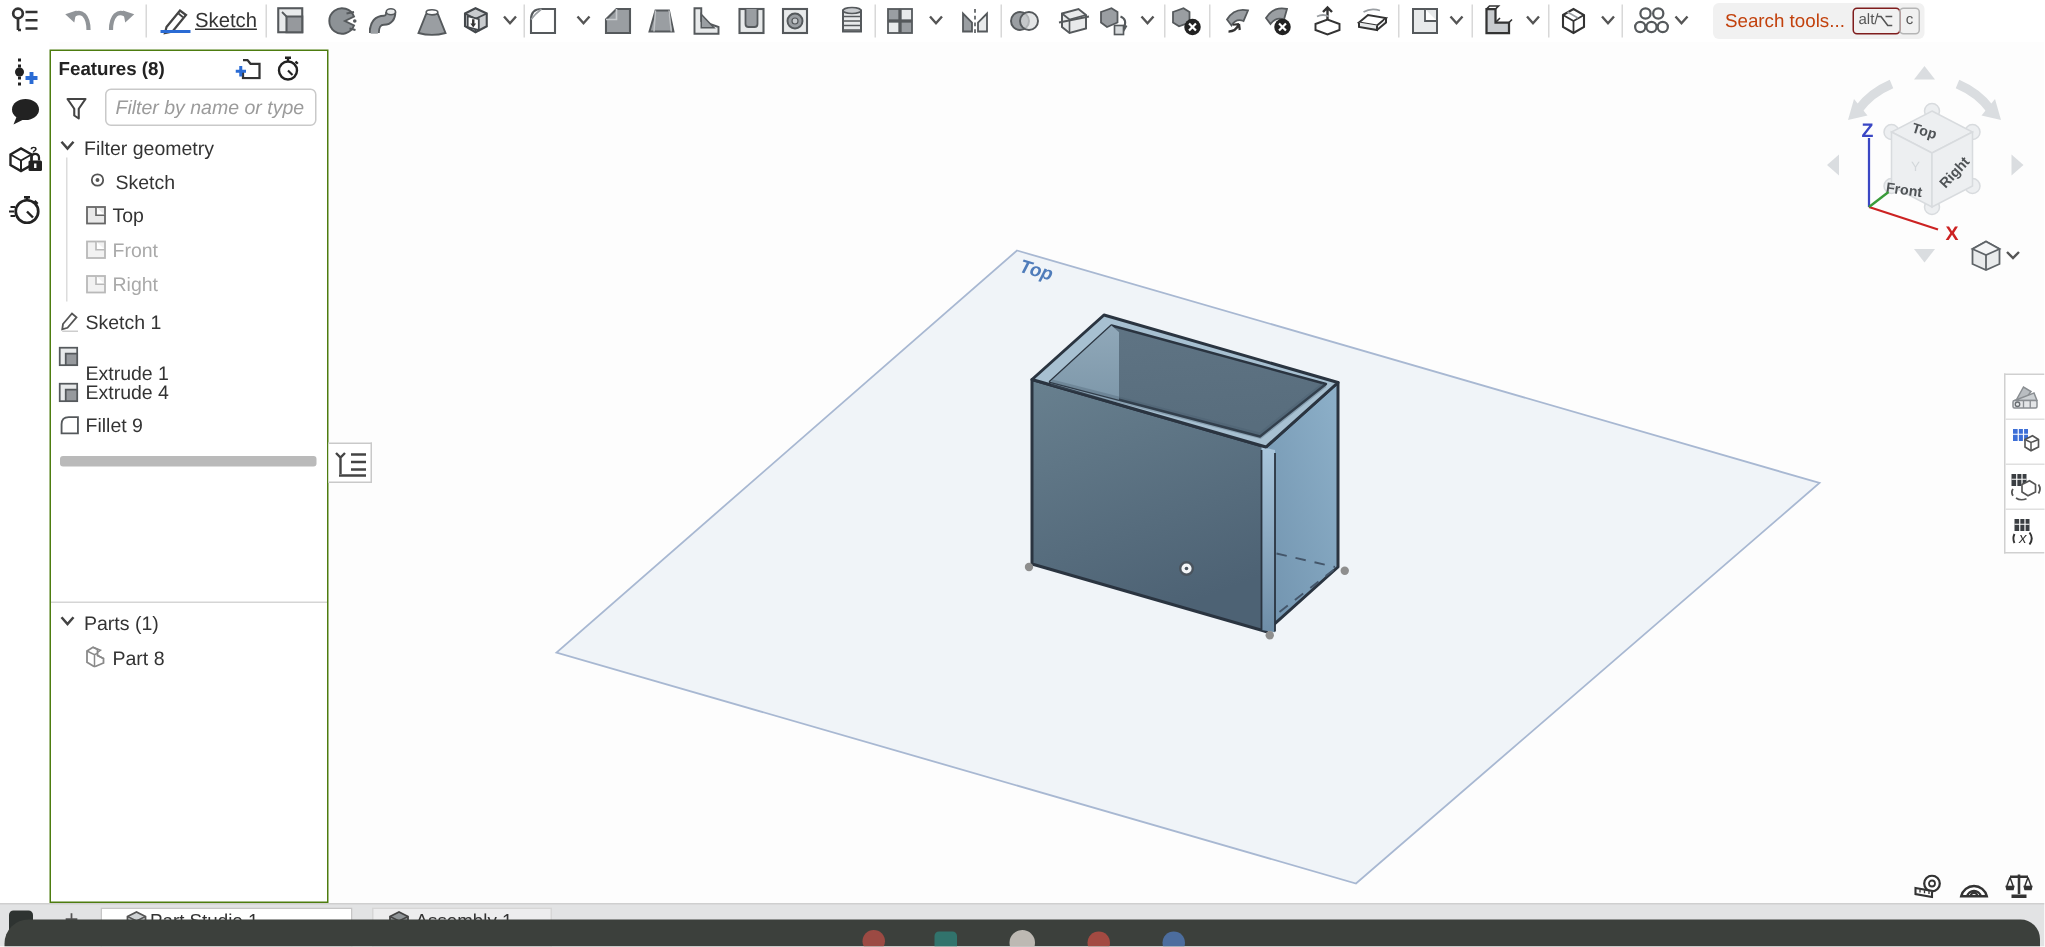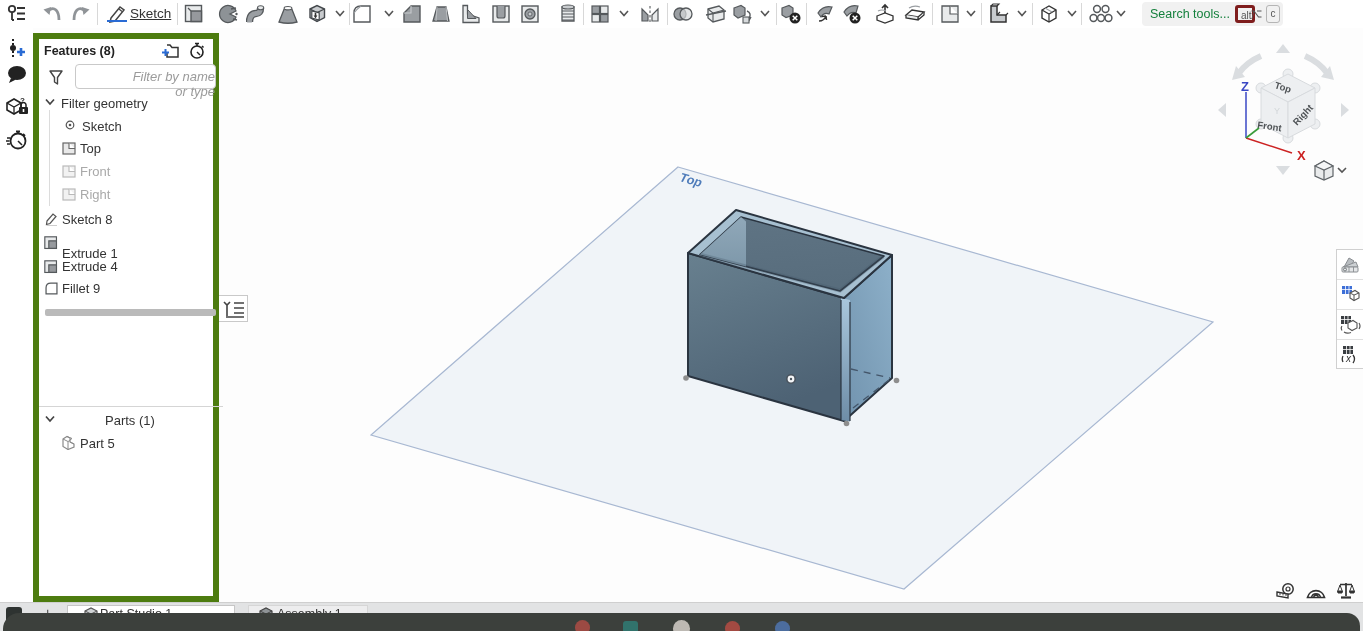--- a/index.html
+++ b/index.html
@@ -324,22 +324,22 @@
         <circle cx="4.5" cy="15" r="3.4"></circle>
         <circle cx="12" cy="15" r="3.4"></circle>
         <circle cx="19.5" cy="15" r="3.4"></circle>
       </g>
     </svg>
     <svg class="caret" style="left:1116px" width="10" height="7" viewBox="0 0 10 7">
         <path d="M1,1 L5,5.5 L9,1" stroke="#555" stroke-width="1.6" fill="none"></path>
       </svg>
 
     <div class="abs" style="left:1142px;top:2px;width:141px;height:24px;background:#f1f1f1;border-radius:4px;">
-      <span class="abs" style="left:8px;top:5px;font-size:12.5px;color:#15803d;">Search tools...</span>
-      <span class="abs" style="left:93px;top:3px;width:20px;height:18px;border:3px solid #7f1d1d;border-radius:3px;font-size:10px;color:#555;text-align:left;line-height:16px;padding-left:3px;">alt/</span>
+      <span class="abs" style="left:8px;top:5px;font-size:12.5px;color:#c2410c;">Search tools...</span>
+      <span class="abs" style="left:93px;top:3px;width:32px;height:18px;border:1px solid #7f1d1d;border-radius:3px;font-size:10px;color:#555;text-align:left;line-height:16px;padding-left:3px;">alt/</span>
       <svg class="abs" style="left:109px;top:8px" width="11" height="8" viewBox="0 0 11 8">
           <path d="M0.5,1 H3 L7.5,7 H10.5 M6,1 H10.5" stroke="#555" stroke-width="1.1" fill="none"></path>
         </svg>
       <span class="abs" style="left:124px;top:3px;width:14px;height:18px;border:1px solid #b5b5b5;border-radius:3px;font-size:10px;color:#555;text-align:center;line-height:16px;">c</span>
     </div>
   </div>
 
   <div class="abs" id="leftstrip" style="left:0;top:28px;width:33px;height:575px;background:#fff;">
 
     <svg class="abs" style="left:7px;top:10px" width="20" height="20" viewBox="0 0 20 20">
@@ -363,39 +363,39 @@
     </svg>
 
     <svg class="abs" style="left:6px;top:100px" width="22" height="22" viewBox="0 0 22 22">
       <circle cx="12" cy="13" r="7.5" fill="none" stroke="#222" stroke-width="1.8"></circle>
       <path d="M10,3.5 H14 M12,3.5 V5.5 M17,6 L19,8" stroke="#222" stroke-width="1.8"></path>
       <path d="M12,13 L16,17" stroke="#222" stroke-width="1.6"></path>
       <path d="M1,10 H4 M0,13 H3.5 M1,16 H4" stroke="#222" stroke-width="1.4"></path>
     </svg>
   </div>
 
-  <div class="abs" id="panel" style="left:33px;top:33px;width:186px;height:569px;background:#fff;border:6px solid #4d7c0f;font-size:13px;color:#333;text-align:right;">
+  <div class="abs" id="panel" style="left:33px;top:33px;width:186px;height:569px;background:#fff;border:1px solid #4d7c0f;font-size:13px;color:#333;">
     <div class="abs" style="left:5px;top:5px;font-weight:bold;font-size:12.5px;color:#222;">Features (8)</div>
 
     <svg class="abs" style="left:123px;top:5px" width="17" height="14" viewBox="0 0 17 14">
       <path d="M5,1 L8,1 L10,3.5 L16,3.5 L16,13 L5,13 L5,9" fill="none" stroke="#333" stroke-width="1.5"></path>
       <path d="M3.5,5 V12 M0,8.5 H7" stroke="#2a6bd4" stroke-width="2"></path>
     </svg>
 
     <svg class="abs" style="left:150px;top:3px" width="16" height="17" viewBox="0 0 16 17">
       <circle cx="8" cy="10" r="6" fill="none" stroke="#222" stroke-width="1.6"></circle>
       <path d="M6,1.5 H10 M8,1.5 V4 M13,4 L14.5,5.5" stroke="#222" stroke-width="1.6"></path>
       <path d="M8,10 L11,13" stroke="#222" stroke-width="1.4"></path>
     </svg>
 
     <svg class="abs" style="left:10px;top:31px" width="14" height="16" viewBox="0 0 14 16">
       <path d="M1,1 H13 L8.5,7.5 L8.5,14 L5.5,12 L5.5,7.5 Z" fill="none" stroke="#444" stroke-width="1.4" stroke-linejoin="round"></path>
     </svg>
     <div class="abs" style="left:36px;top:25px;width:141px;height:25px;border:1px solid #c9c9c9;border-radius:4px;background:#fff;">
-      <span class="abs" style="left:6px;top:4px;font-style:italic;color:#9b9b9b;margin-left:45px;">Filter by name or type</span>
+      <span class="abs" style="left:6px;top:4px;font-style:italic;color:#9b9b9b;">Filter by name or type</span>
     </div>
 
     <svg class="abs" style="left:5px;top:57px" width="12" height="12" viewBox="0 0 12 12">
         <path d="M2,3.5 L6,8 L10,3.5" stroke="#444" stroke-width="1.7" fill="none"></path>
       </svg>
     <div class="abs" style="left:22px;top:57px;">Filter geometry</div>
     <div class="abs" style="left:10px;top:71px;width:1px;height:96px;background:#dcdcdc;"></div>
 
     <svg class="abs" style="left:26px;top:81px" width="10" height="10" viewBox="0 0 10 10">
       <circle cx="5" cy="5" r="3.8" fill="none" stroke="#555" stroke-width="1.2"></circle>
@@ -416,21 +416,21 @@
     <svg class="abs" style="left:23px;top:149px" width="14" height="13" viewBox="0 0 14 13">
       <rect x="1" y="1" width="12" height="11" fill="#f2f2f2" stroke="#b9b9b9" stroke-width="1.2"></rect>
       <path d="M7,1 V6.5 H13" fill="#fff" stroke="#b9b9b9" stroke-width="1.1"></path>
     </svg>
     <div class="abs" style="left:41px;top:148px;color:#a9a9a9;">Right</div>
 
     <svg class="abs" style="left:6px;top:173px" width="14" height="14" viewBox="0 0 14 14">
       <path d="M2,9 L8,2 L11,4.5 L5,11.5 L1.5,12.5 Z" fill="#fff" stroke="#555" stroke-width="1.2"></path>
       <path d="M1.5,14 H12" stroke="#9b9b9b" stroke-width="1"></path>
     </svg>
-    <div class="abs" style="left:23px;top:173px;">Sketch 8</div>
+    <div class="abs" style="left:23px;top:173px;">Sketch 1</div>
 
     <svg class="abs" style="left:4px;top:196px" width="16" height="16" viewBox="0 0 22 22">
       <rect x="2.5" y="2.5" width="16" height="16" fill="#e8eaeb" stroke="#55595c" stroke-width="1.6"></rect>
       <path d="M8,8 H18.5 V18.5 H8 Z" fill="#96999d" stroke="#55595c" stroke-width="1.6"></path>
     </svg>
     <div class="abs" style="left:23px;top:207px;">Extrude 1</div>
     <svg class="abs" style="left:4px;top:220px" width="16" height="16" viewBox="0 0 22 22">
       <rect x="2.5" y="2.5" width="16" height="16" fill="#e8eaeb" stroke="#55595c" stroke-width="1.6"></rect>
       <path d="M8,8 H18.5 V18.5 H8 Z" fill="#96999d" stroke="#55595c" stroke-width="1.6"></path>
     </svg>
@@ -440,28 +440,28 @@
       <path d="M3,19 L3,10 Q3,3 10,3 L19,3 L19,19 Z" fill="#fff" stroke="#55595c" stroke-width="1.8"></path>
     </svg>
     <div class="abs" style="left:23px;top:242px;">Fillet 9</div>
 
     <div class="abs" style="left:6px;top:270px;width:171px;height:7px;background:#bababa;border-radius:2px;"></div>
 
     <div class="abs" style="left:0;top:367px;width:184px;height:1px;background:#d5d5d5;"></div>
     <svg class="abs" style="left:5px;top:374px" width="12" height="12" viewBox="0 0 12 12">
         <path d="M2,3.5 L6,8 L10,3.5" stroke="#444" stroke-width="1.7" fill="none"></path>
       </svg>
-    <div class="abs" style="left:22px;top:374px;margin-left:44px;">Parts (1)</div>
+    <div class="abs" style="left:22px;top:374px;">Parts (1)</div>
 
     <svg class="abs" style="left:22px;top:394px" width="15" height="17" viewBox="0 0 15 17">
       <path d="M2,6 L6,3.5 L9,5 L9,9 L13,11 L13,14 L7,16.5 L2,13.5 Z" fill="#fff" stroke="#8a8a8a" stroke-width="1.2"></path>
       <path d="M2,6 L7,8.5 L9,7.5 M7,8.5 L7,16.5 M9,9 L13,11" fill="none" stroke="#8a8a8a" stroke-width="1"></path>
       <path d="M6,3.5 L11,5.5 L9,7" fill="none" stroke="#8a8a8a" stroke-width="1"></path>
     </svg>
-    <div class="abs" style="left:41px;top:397px;">Part 5</div>
+    <div class="abs" style="left:41px;top:397px;">Part 8</div>
   </div>
 
   <div class="abs" style="left:219px;top:295px;width:29px;height:27px;background:#fff;border:1px solid #c9c9c9;border-left:none;"></div>
   <svg class="abs" style="left:222px;top:300px" width="24" height="18" viewBox="0 0 24 18">
     <g stroke="#444" stroke-width="1.6" fill="none">
       <path d="M12,3 H22 M12,8 H22 M12,13 H22 M4,17 H22"></path>
       <path d="M5,5 V16 M2,2 L5,5 L8,2"></path>
     </g>
   </svg>
 

